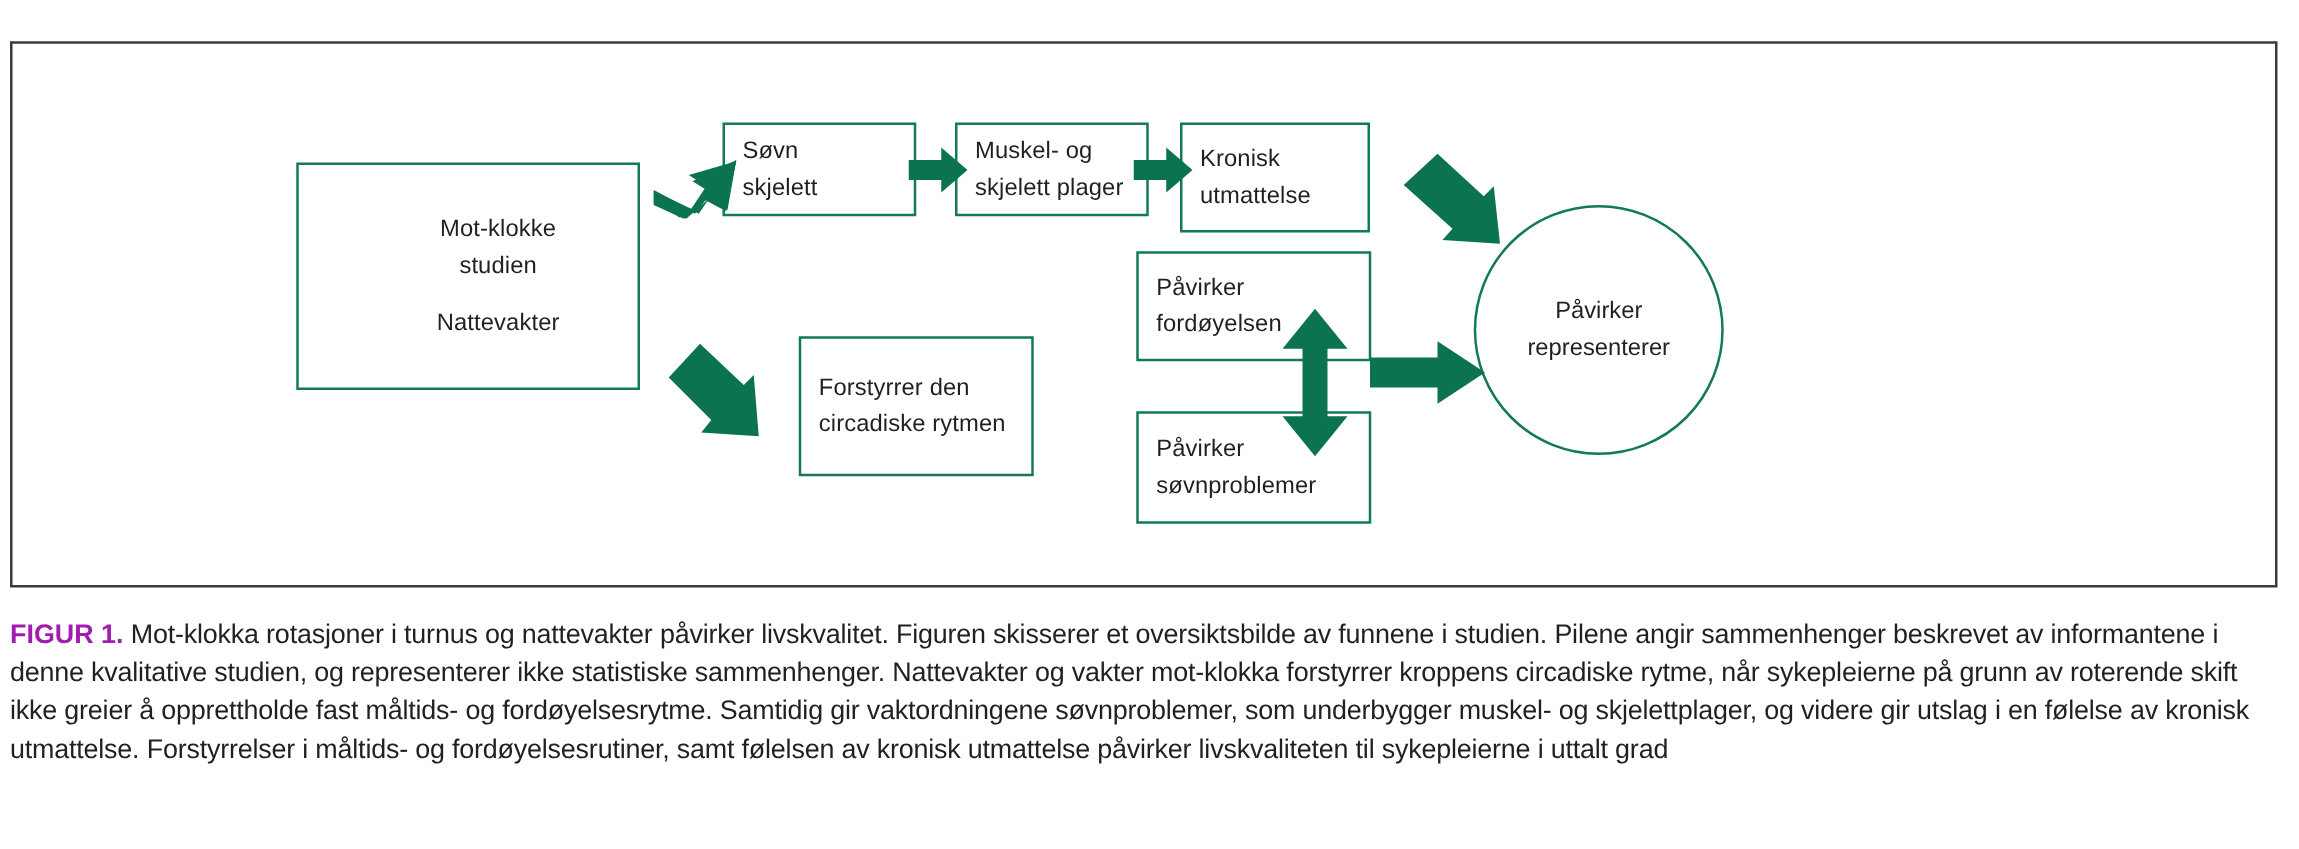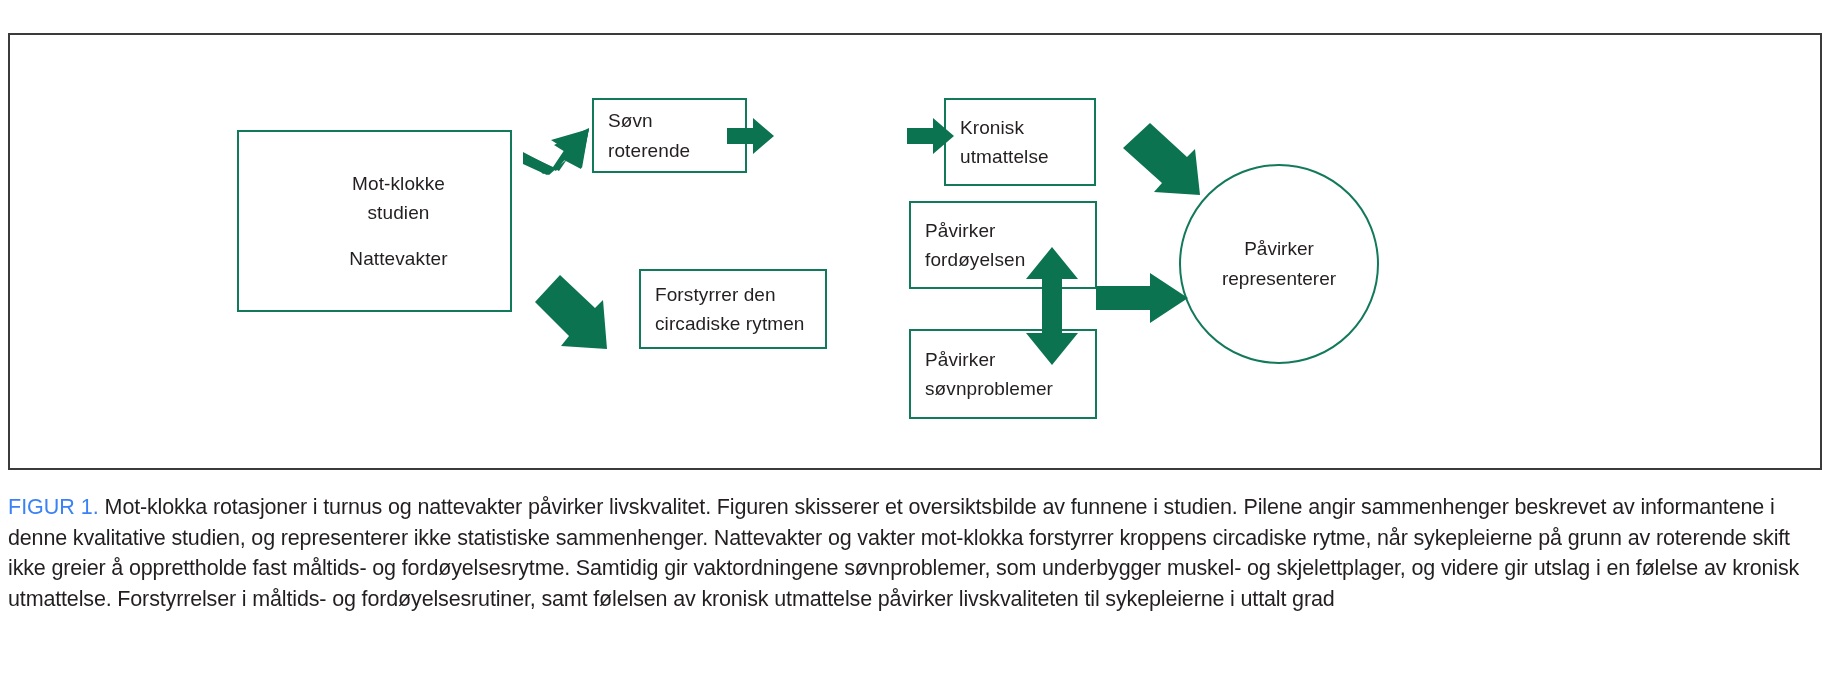--- a/index.html
+++ b/index.html
@@ -38,26 +38,26 @@
   }
   .node.center{align-items:center;text-align:center;}
   .node.left{align-items:flex-start;text-align:left;padding-left:14px;}
   .node .ln{display:block;white-space:nowrap;}
 
   
   #node-source{left:227px;top:95px;width:275px;height:182px;}
   #node-source .gap{height:16px;}
 
   
-  #node-sleep{left:582px;top:63px;width:155px;height:75px;}
+  #node-sleep{left:568px;top:63px;width:155px;height:75px;}
   #node-msk{left:754px;top:63px;width:155px;height:75px;}
   #node-fatigue{left:934px;top:63px;width:152px;height:88px;}
 
   
-  #node-circadian{left:629px;top:234px;width:188px;height:80px;}
+  #node-circadian{left:629px;top:234px;width:188px;height:112px;}
 
   
   #node-digestion{left:899px;top:166px;width:188px;height:88px;}
   #node-meals{left:899px;top:294px;width:188px;height:90px;}
 
   
   .ellipse{
     position:absolute;
     left:1169px;top:129px;
     width:200px;height:200px;
@@ -90,44 +90,48 @@
     position:absolute;
     left:8px;top:492px;
     width:1825px;
     font-size:21.5px;
     line-height:1.43;
     color:#231f20;
     letter-spacing:-0.15px;
     text-align:left;
   }
   .caption .figlabel{
-    color:#3b82f6;
-    font-weight:normal;
+    color:#a21caf;
+    font-weight:bold;
     letter-spacing:0px;
   }
 </style>
 </head>
 <body>
 
 <div class="page">
 
   <div class="figure-frame">
 
     <div class="node center" id="node-source">
       <span class="ln">Mot-klokke</span>
       <span class="ln">studien</span>
       <span class="gap"></span>
       <span class="ln">Nattevakter</span>
     </div>
 
     <div class="node left" id="node-sleep">
       <span class="ln">Søvn</span>
-      <span class="ln">roterende</span>
-    </div>
-
+      <span class="ln">skjelett</span>
+    </div>
+
+    <div class="node left" id="node-msk">
+      <span class="ln">Muskel- og</span>
+      <span class="ln">skjelett plager</span>
+    </div>
 
     <div class="node left" id="node-fatigue">
       <span class="ln">Kronisk</span>
       <span class="ln">utmattelse</span>
     </div>
 
     <div class="node left" id="node-circadian">
       <span class="ln">Forstyrrer den</span>
       <span class="ln">circadiske rytmen</span>
     </div>

